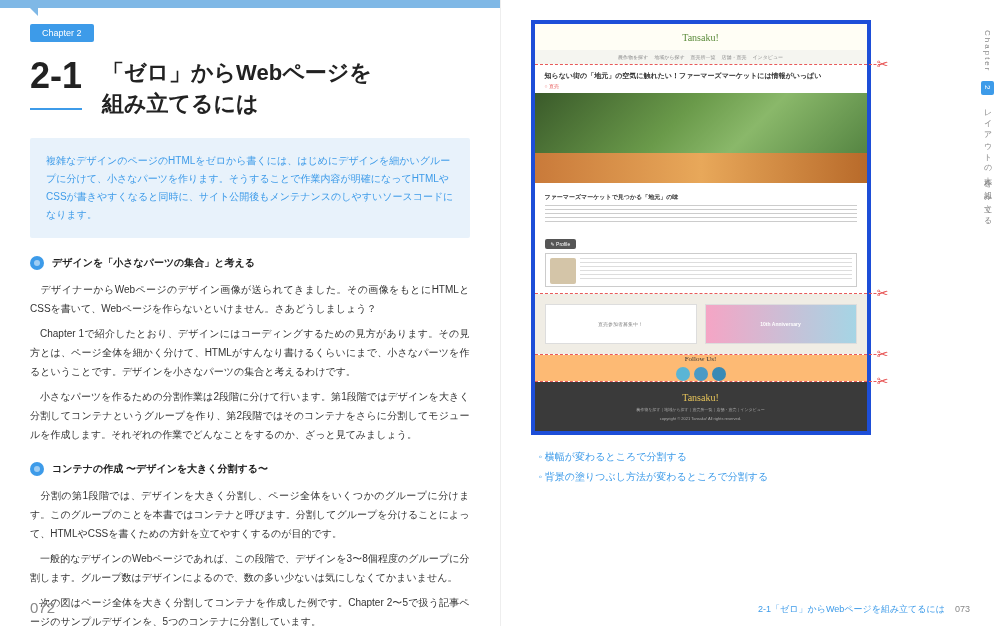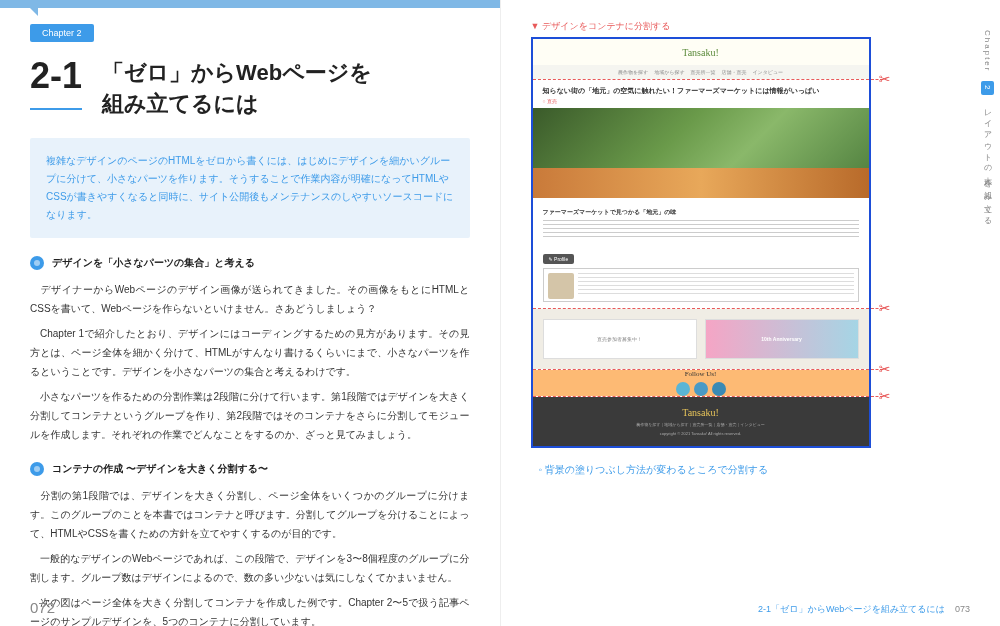--- a/index.html
+++ b/index.html
@@ -38,21 +38,21 @@
   
   
   .side-tab { position: absolute; right: 6px; top: 30px; writing-mode: vertical-rl; font-size: 8px; color: #888; letter-spacing: 2px; }
   .side-tab .badge { background: #3d9be9; color: #fff; padding: 4px 2px; border-radius: 2px; margin: 4px 0; display: inline-block; }
   
   
   .fig-cap { color: #e85a5a; font-size: 9px; margin-bottom: 4px; }
   .fig-cap::before { content: "▼ "; }
   
   
-  .mock-site { border: 2px solid #1d4ed8; width: 340px; background: #fff; position: relative; }
+  .mock-site { border: 4px solid #1d4ed8; width: 340px; background: #fff; position: relative; }
   .mock-row { border-bottom: 1px dashed #e85a5a; position: relative; }
   .mock-row:last-child { border-bottom: none; }
   .scissor { position: absolute; right: -22px; top: 100%; transform: translateY(-50%); color: #e85a5a; font-size: 14px; }
   .dashline { position: absolute; right: -14px; top: 100%; width: 12px; border-top: 1px dashed #e85a5a; }
   
   .mk-header { height: 26px; background: #fffef5; display: flex; align-items: center; justify-content: center; font-family: cursive; font-size: 10px; color: #5a8a3a; }
   .mk-nav { height: 14px; background: #f5f5f0; font-size: 5px; display:flex; align-items:center; justify-content:center; gap:6px; color:#888;}
   .mk-hero { padding: 6px 10px 4px; }
   .mk-hero-title { font-size: 7px; font-weight: bold; line-height: 1.4; }
   .mk-hero-sub { font-size: 5px; color: #e85a5a; margin-top: 2px; }
@@ -124,21 +124,20 @@
     <div class="pgnum-left">072</div>
   </div>
 
   <div class="page page-right">
     <div class="side-tab">
       <span>Chapter</span>
       <span class="badge">2</span>
       <span>レイアウトの大枠を組み立てる</span>
     </div>
 
-    <div class="fig-cap">デザインをコンテナに分割する</div>
 
     <div class="mock-site">
       <div class="mock-row">
         <div class="mk-header">Tansaku!</div>
         <div class="mk-nav">
           <span>農作物を探す</span>
           <span>地域から探す</span>
           <span>直売所一覧</span>
           <span>店舗・直売</span>
           <span>インタビュー</span>
@@ -194,20 +193,21 @@
         <div class="mk-footer">
           <div class="mk-footer-logo">Tansaku!</div>
           <div class="mk-footer-links">農作物を探す｜地域から探す｜直売所一覧｜店舗・直売｜インタビュー</div>
           <div class="mk-footer-links">copyright © 2021 Tansaku! All rights reserved.</div>
         </div>
       </div>
     </div>
 
     <div class="right-body">
       <div class="bullet-list">
+        <div class="bullet-item">横幅が変わるところで分割する</div>
         <div class="bullet-item">背景の塗りつぶし方法が変わるところで分割する</div>
       </div>
     </div>
 
     <div class="pgnum-right">
       <span class="blue">2-1「ゼロ」からWebページを組み立てるには</span>
       &nbsp;&nbsp;
       <span>073</span>
     </div>
   </div>

